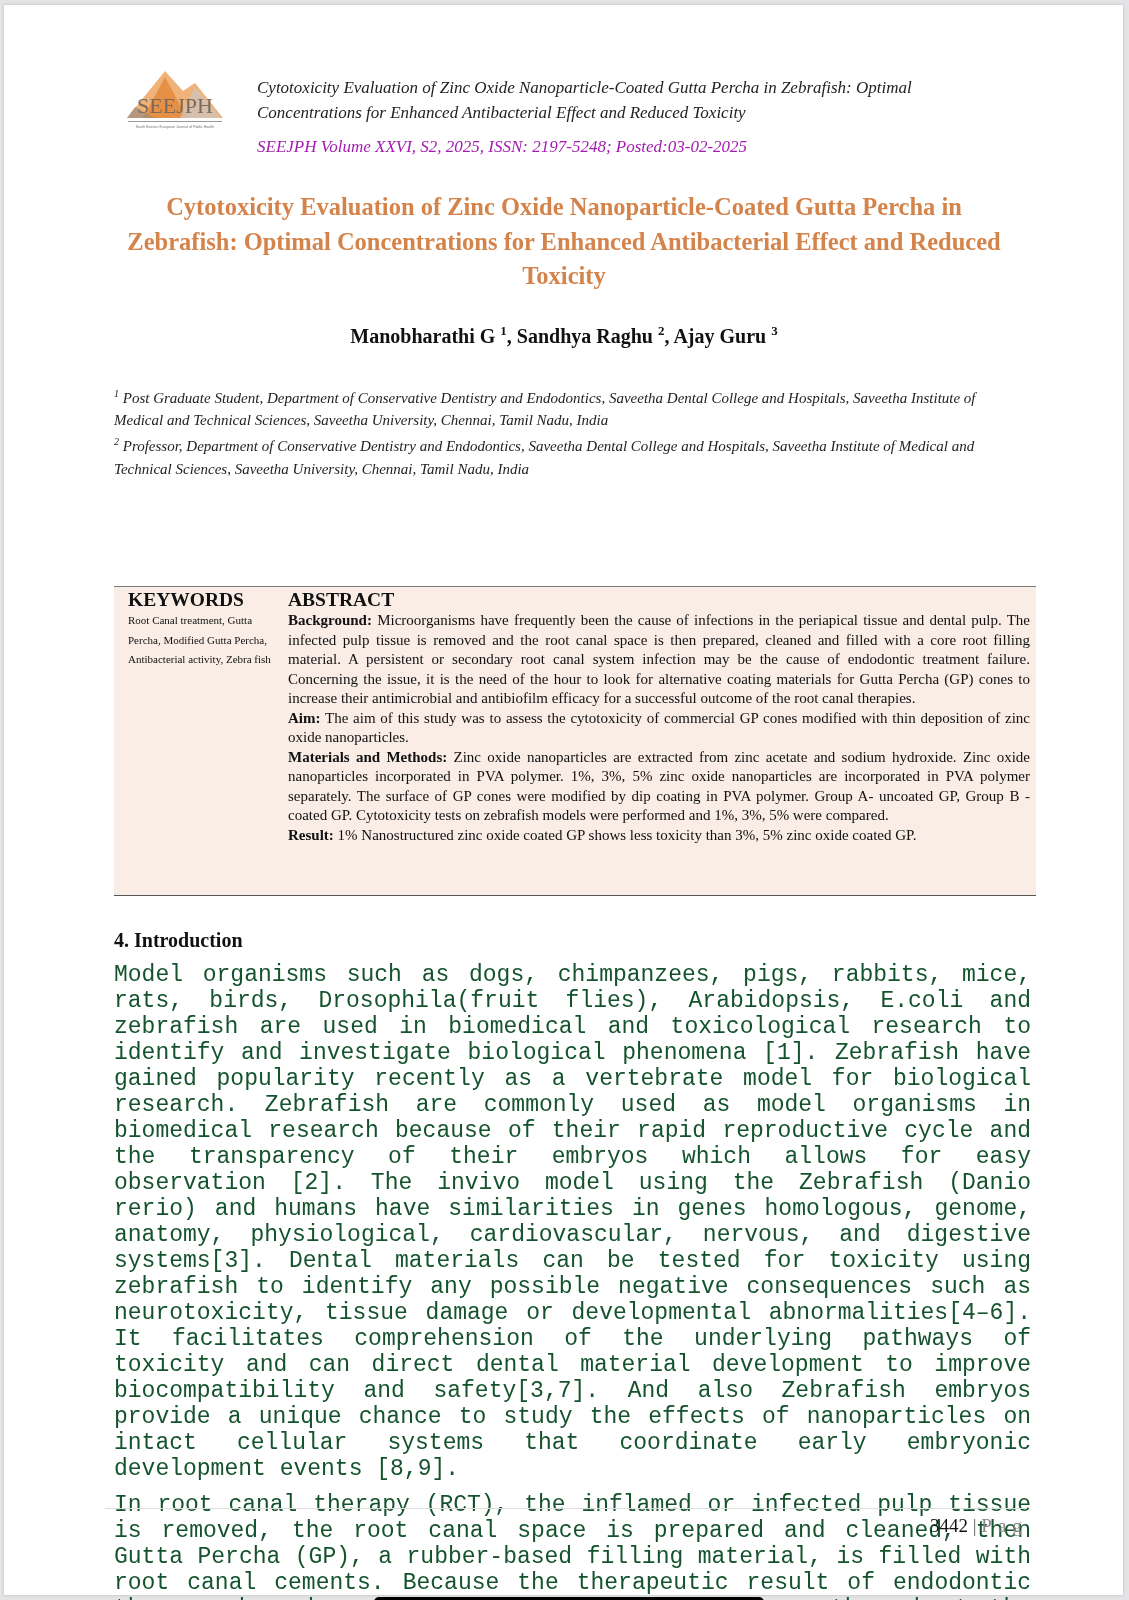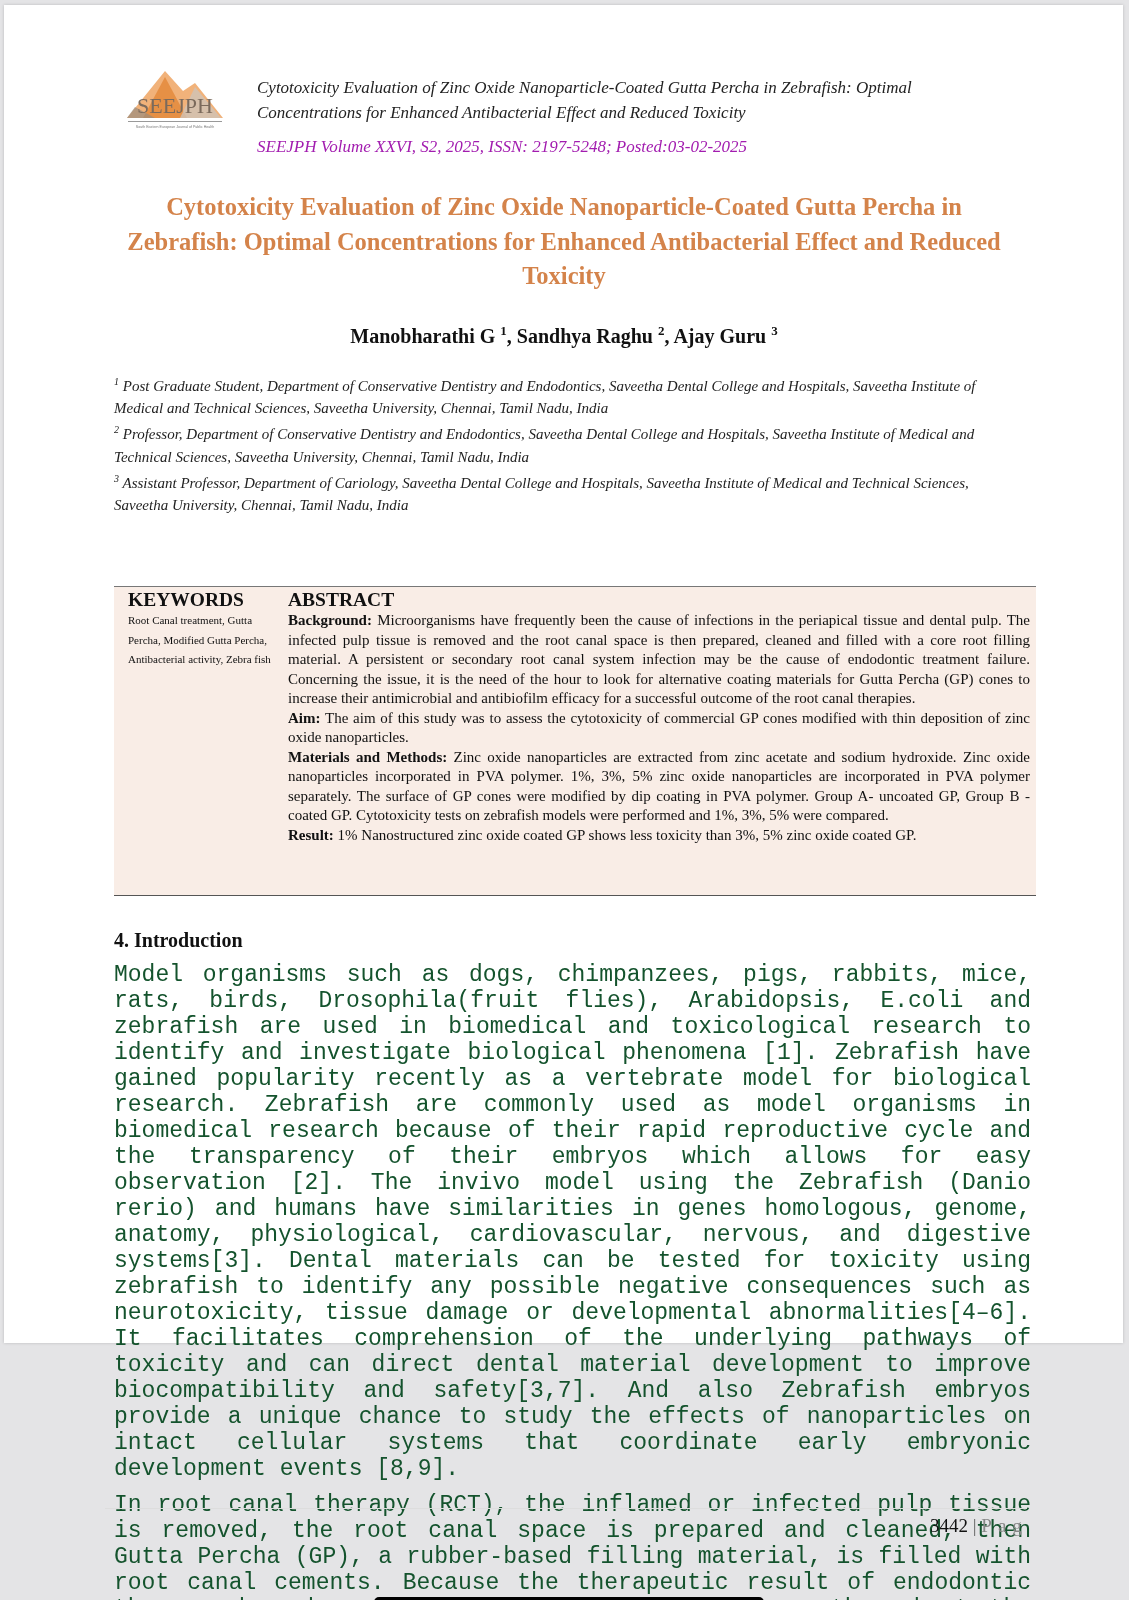--- a/index.html
+++ b/index.html
@@ -4,21 +4,21 @@
   <style>
     html, body { margin: 0; padding: 0; }
     body {
       width: 1129px; height: 1600px; overflow: hidden;
       background: #e4e4e6;
       position: relative;
       font-family: "Liberation Serif", serif;
       color: #111;
     }
     .page {
-      position: absolute; left: 4px; top: 5px; width: 1119px; height: 1338px;
+      position: absolute; left: 4px; top: 5px; width: 1119px; height: 1590px;
       background: #ffffff;
       box-shadow: 0 0 3px rgba(0,0,0,0.18);
     }
     .home-bar {
       position: absolute; left: 374px; top: 1597px; width: 390px; height: 10px;
       background: #000; border-radius: 5px;
     }
     
     .logo {
       position: absolute; left: 121px; top: 58px; width: 100px; height: 72px;
@@ -36,21 +36,21 @@
       position: absolute; left: 120px; top: 185px; width: 880px;
       text-align: center; color: #d4834a; font-weight: bold;
       font-size: 24.5px; line-height: 34.5px;
     }
     .authors {
       position: absolute; left: 120px; top: 318px; width: 880px;
       text-align: center; font-weight: bold; font-size: 20px;
     }
     .authors sup { font-size: 13px; }
     .affils {
-      position: absolute; left: 110px; top: 366px; width: 890px;
+      position: absolute; left: 110px; top: 378px; width: 890px;
       font-style: italic; font-size: 15px; line-height: 22.2px; color: #222;
     }
     .affils sup { font-size: 10px; }
     
     .abs-box {
       position: absolute; left: 110px; top: 581px; width: 922px; height: 308px;
       background: #f9ede6;
       border-top: 1.5px solid #777; border-bottom: 1.5px solid #555;
     }
     .kw-col { position: absolute; left: 14px; top: 2px; width: 150px; }
@@ -104,21 +104,20 @@
 
   <div class="authors">
     <span><span>Manobharathi G</span> <sup>1</sup></span>, 
     <span><span>Sandhya Raghu</span> <sup>2</sup></span>, 
     <span><span>Ajay Guru</span> <sup>3</sup></span>
   </div>
 
   <div class="affils">
     <div><sup>1</sup> <span>Post Graduate Student, Department of Conservative Dentistry and Endodontics, Saveetha Dental College and Hospitals, Saveetha Institute of Medical and Technical Sciences, Saveetha University, Chennai, Tamil Nadu, India</span></div>
     <div><sup>2</sup> <span>Professor, Department of Conservative Dentistry and Endodontics, Saveetha Dental College and Hospitals, Saveetha Institute of Medical and Technical Sciences, Saveetha University, Chennai, Tamil Nadu, India</span></div>
-    <div><sup>3</sup> <span>Assistant Professor, Department of Cariology, Saveetha Dental College and Hospitals, Saveetha Institute of Medical and Technical Sciences, Saveetha University, Chennai, Tamil Nadu, India</span></div>
   </div>
 
   <div class="abs-box">
     <div class="kw-col">
       <div class="col-head">KEYWORDS</div>
       <div class="kw-text">Root Canal treatment, Gutta Percha, Modified Gutta Percha, Antibacterial activity, Zebra fish</div>
     </div>
     <div class="ab-col">
       <div class="col-head">ABSTRACT</div>
       <div class="ab-text">

